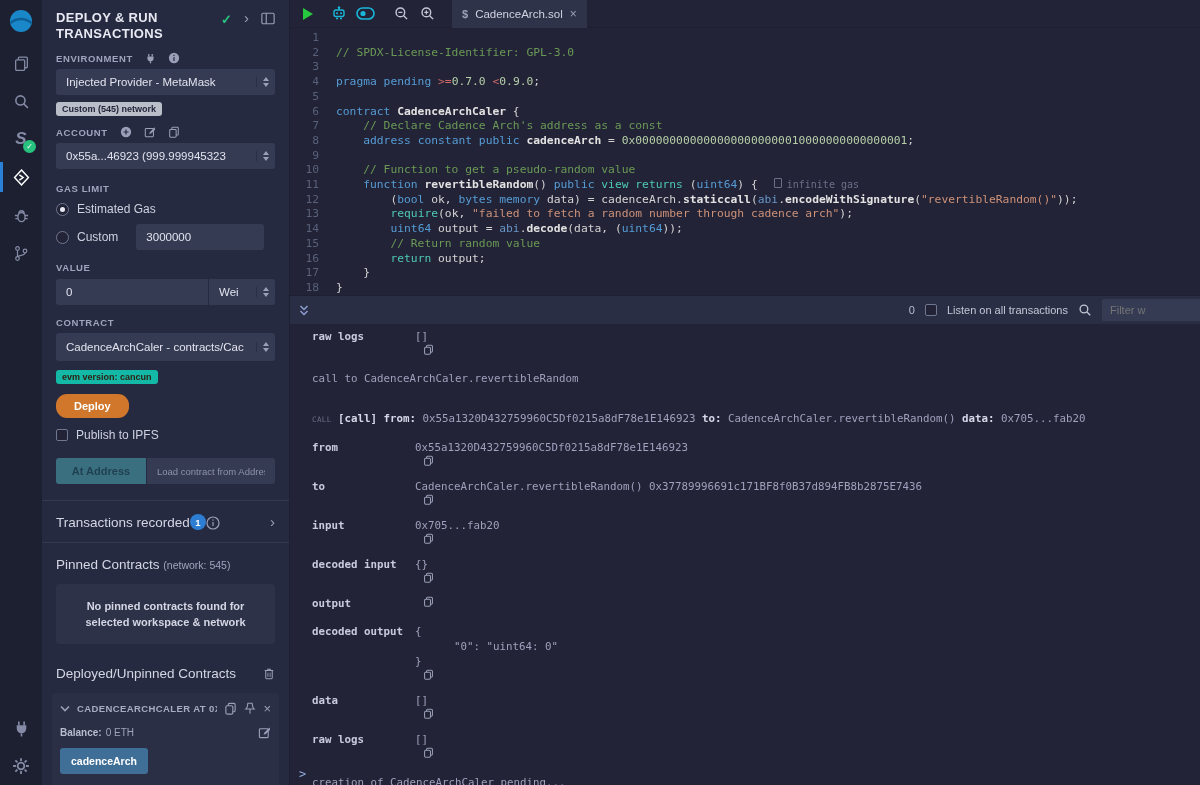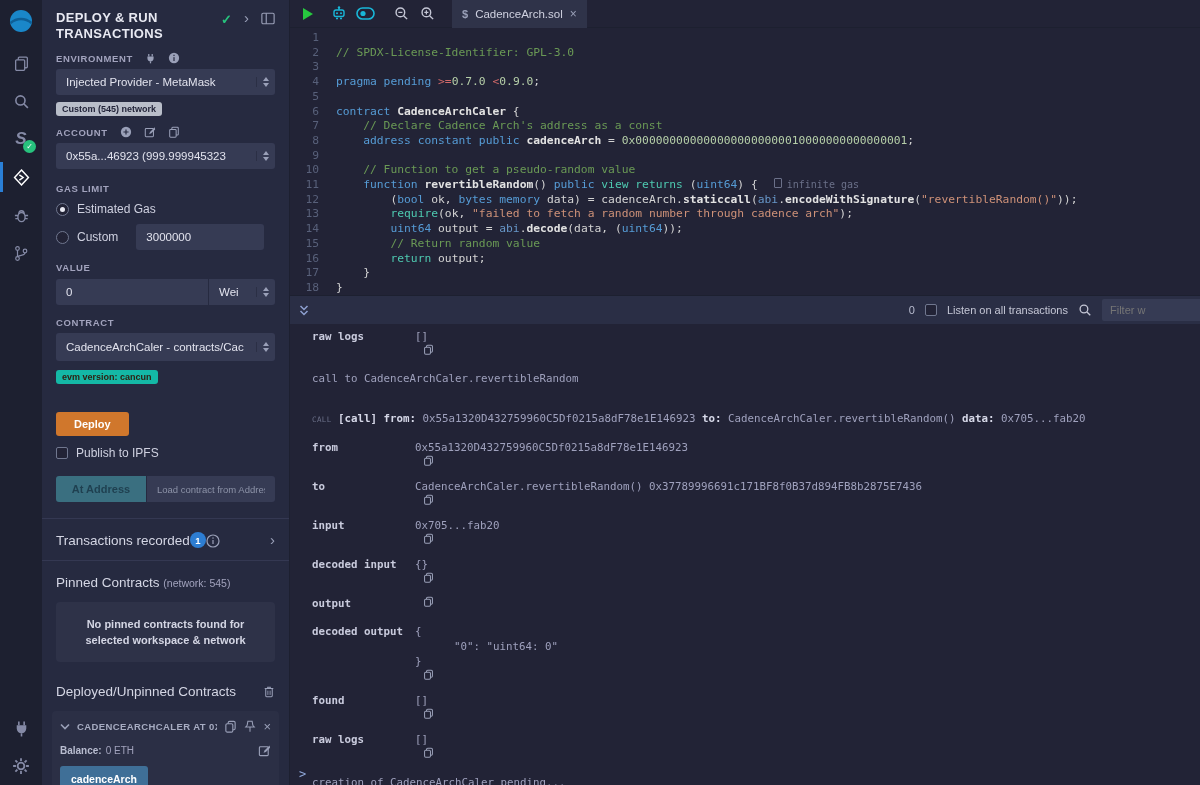--- a/index.html
+++ b/index.html
@@ -34,21 +34,21 @@
   .badge-evm { display:inline-block; background:#14b8a6; color:#2e2213; font-size:9px; font-weight:bold; border-radius:3px; padding:2px 6px; margin-top:9px; }
   .mt10{margin-top:10px} .mt14{margin-top:14px} .mt16{margin-top:12px}
   .radio-row { display:flex; align-items:center; gap:8px; margin-top:8px; font-size:12px; color:#cfd1e0; }
   .radio { width:13px; height:13px; border-radius:50%; border:1px solid #70778f; background:#222336; position:relative; flex-shrink:0; cursor:pointer; }
   .radio.sel-r::after { content:""; position:absolute; left:3px; top:3px; width:5px; height:5px; border-radius:50%; background:#e8e9f2; }
   .inp { background:#363b54; border:none; border-radius:3px; height:26px; color:#e2e3ee; font-size:11.5px; padding:0 10px; font-family:"Liberation Sans",sans-serif; }
   .gas-input { width:128px; margin-left:10px; }
   .value-row { display:flex; margin-top:6px; }
   .value-input { width:152px; border-radius:3px 0 0 3px; }
   .wei-sel { width:68px; margin-top:0; border-radius:0 3px 3px 0; margin-left:1px; }
-  .btn-deploy { background:#d0772c; color:#fff; font-size:11px; font-weight:bold; border:none; border-radius:3px; height:24px; padding:0 18px; margin-top:28px; cursor:pointer; display:block; }
+  .btn-deploy { background:#d0772c; color:#fff; font-size:11px; font-weight:bold; border:none; border-radius:11px; height:24px; padding:0 18px; margin-top:10px; cursor:pointer; display:block; }
   .chk-row { display:flex; align-items:center; gap:8px; margin-top:10px; font-size:12px; color:#cfd1e0; }
   .chk { width:12px; height:12px; border:1px solid #70778f; border-radius:2px; background:#222336; cursor:pointer; flex-shrink:0; }
   .ataddr-row { display:flex; margin-top:16px; }
   .btn-ataddr { background:#3a6f80; color:rgba(10,25,40,.55); font-size:11px; font-weight:bold; border:none; border-radius:3px 0 0 3px; width:90px; height:26px; cursor:pointer; }
   .ataddr-input { flex:1; border-radius:0 3px 3px 0; margin-left:1px; font-size:9.5px; min-width:0; }
   .ataddr-input::placeholder { color:#8d93a8; }
   .inp::placeholder { color:#8d93a8; }
   .divider { height:1px; background:#343852; margin:16px -14px 0 -14px; }
   .tx-row { display:flex; align-items:flex-end; padding:12px 0; font-size:13.5px; color:#d4d6e4; }
   .tx-badge { width:16px; height:16px; border-radius:50%; background:#2d7dd2; color:#fff; font-size:9.5px; font-weight:bold; display:flex; align-items:center; justify-content:center; }
@@ -492,21 +492,21 @@
               <span class="t-value">
                 <div class="t-vline">{</div>
                 <div class="t-vline">      "0": "uint64: 0"</div>
                 <div class="t-vline">}<svg class="copy-ic" viewBox="0 0 14 14">
                     <rect x="4.5" y="1.5" width="7.5" height="9" rx="1.5" fill="none" stroke="currentColor" stroke-width="1.3"></rect>
                     <rect x="2" y="4" width="7.5" height="9" rx="1.5" fill="#222336" stroke="currentColor" stroke-width="1.3"></rect>
                   </svg></div>
               </span>
             </div>
             <div class="t-detail">
-              <span class="t-label">found</span>
+              <span class="t-label">data</span>
               <span class="t-value"><span>[]</span><svg class="copy-ic" viewBox="0 0 14 14">
                   <rect x="4.5" y="1.5" width="7.5" height="9" rx="1.5" fill="none" stroke="currentColor" stroke-width="1.3"></rect>
                   <rect x="2" y="4" width="7.5" height="9" rx="1.5" fill="#222336" stroke="currentColor" stroke-width="1.3"></rect>
                 </svg></span>
             </div>
             <div class="t-detail">
               <span class="t-label">raw logs</span>
               <span class="t-value"><span>[]</span><svg class="copy-ic" viewBox="0 0 14 14">
                   <rect x="4.5" y="1.5" width="7.5" height="9" rx="1.5" fill="none" stroke="currentColor" stroke-width="1.3"></rect>
                   <rect x="2" y="4" width="7.5" height="9" rx="1.5" fill="#222336" stroke="currentColor" stroke-width="1.3"></rect>

